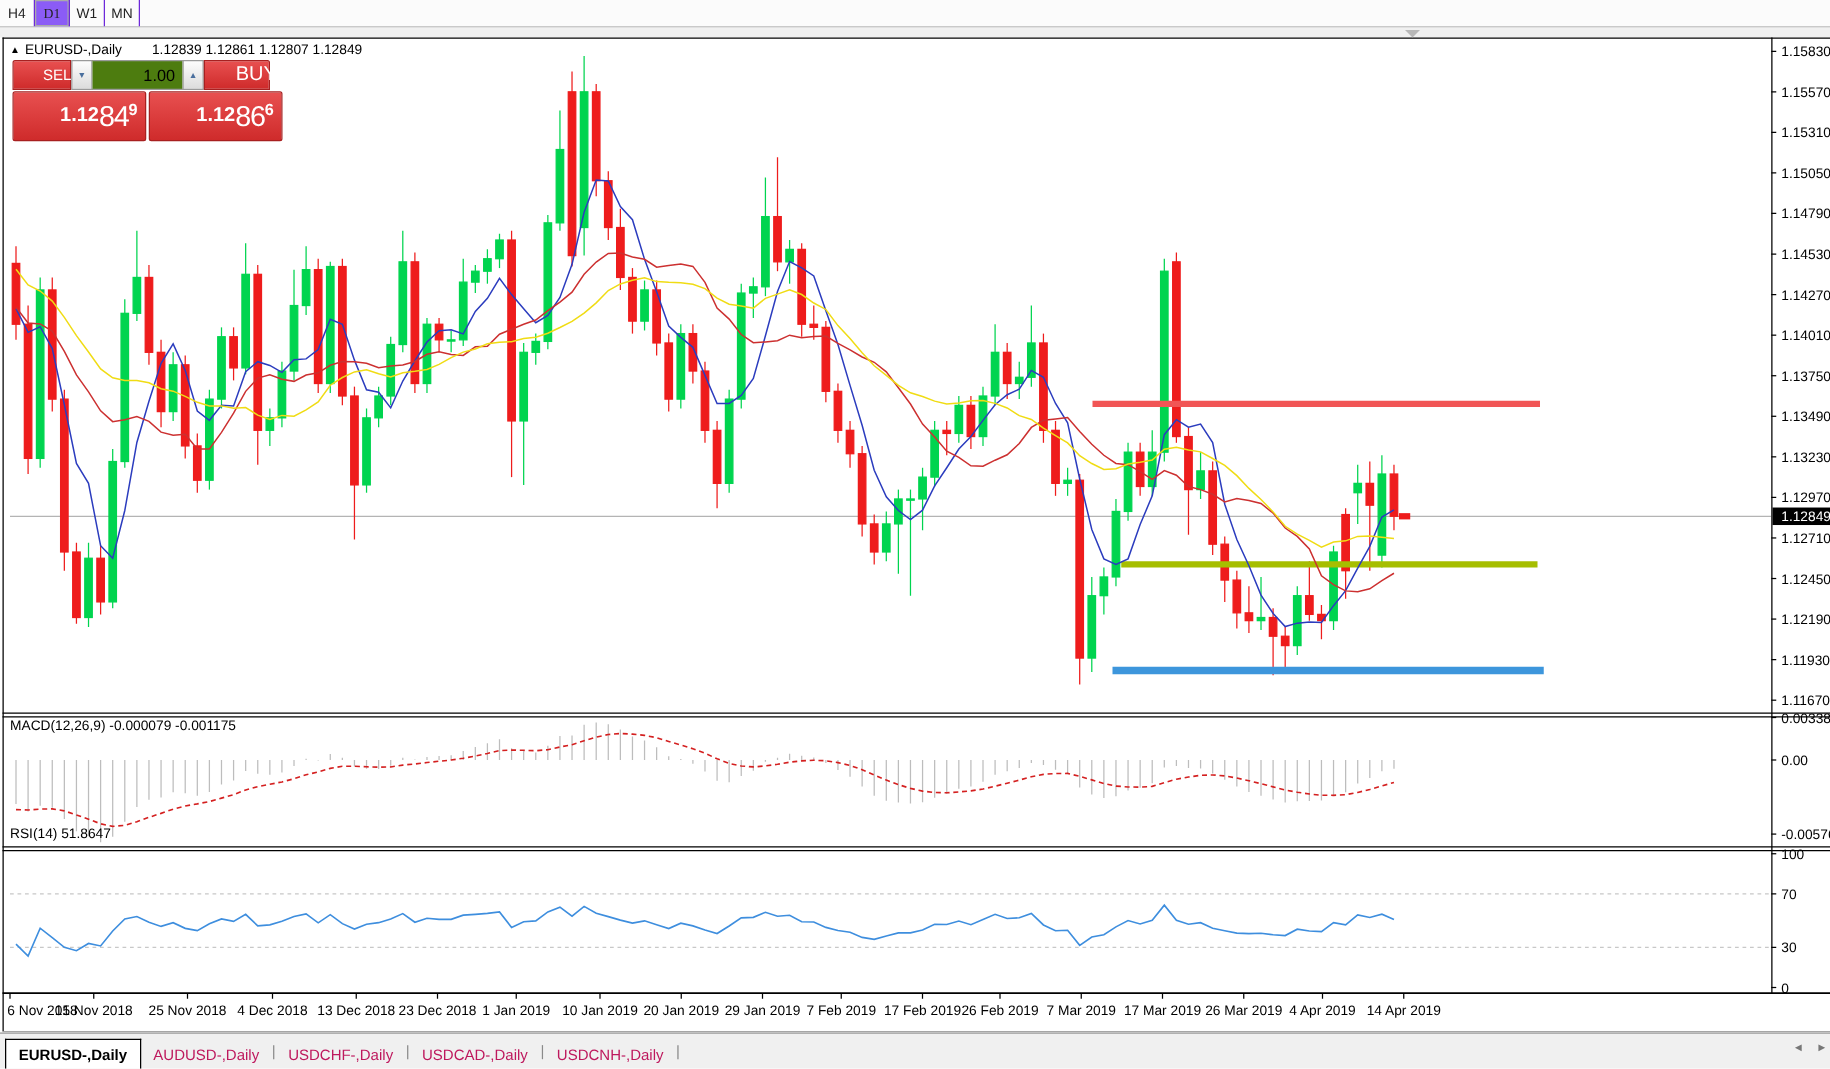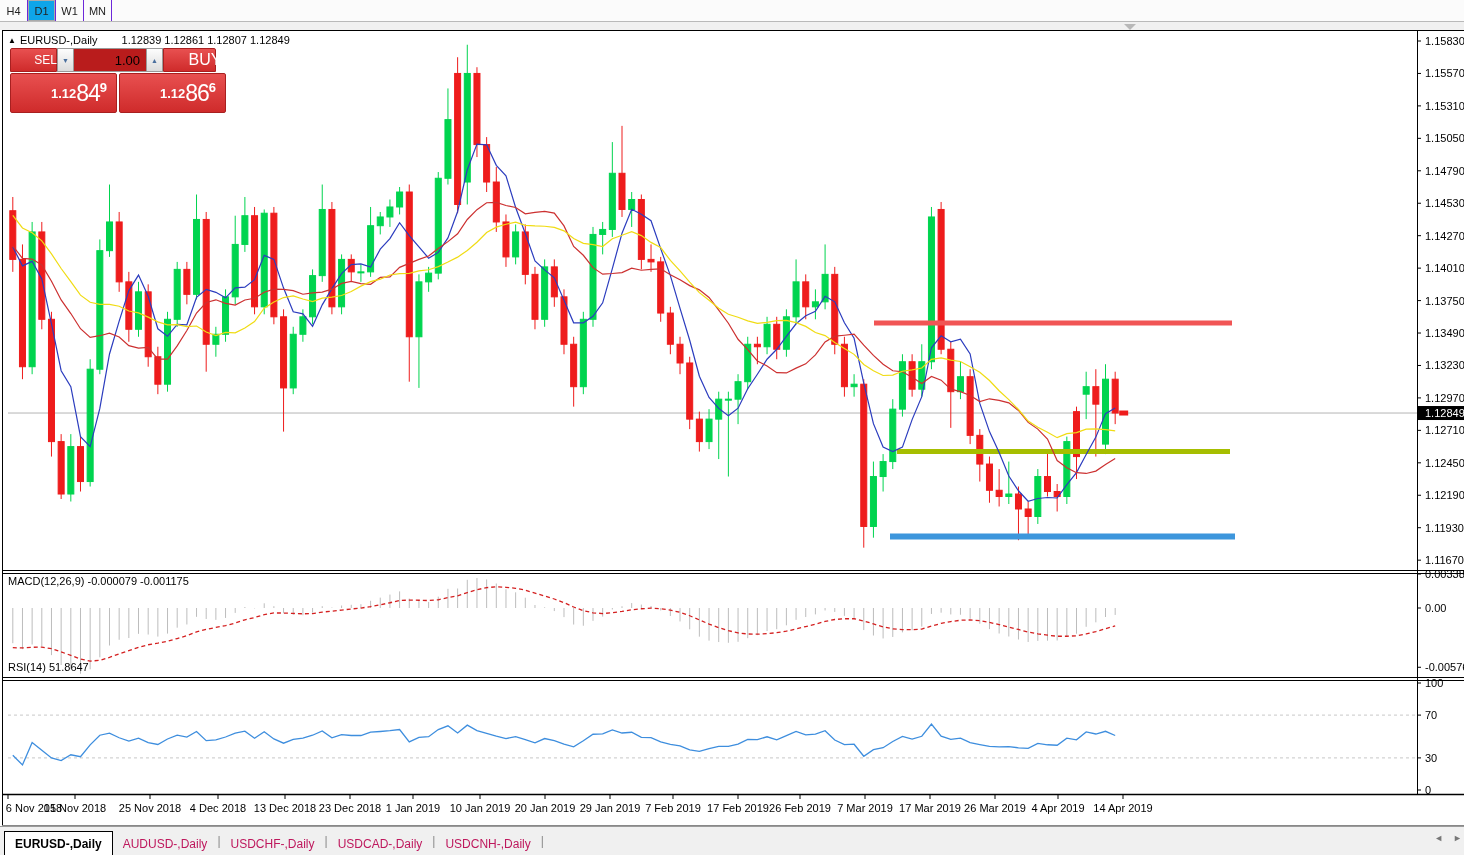--- a/index.html
+++ b/index.html
@@ -5,21 +5,21 @@
   * { margin:0; padding:0; box-sizing:border-box; }
   html,body { width:1464px; height:855px; overflow:hidden; background:#fff;
     font-family:"Liberation Sans", sans-serif; }
   #app { position:relative; width:1464px; height:855px; background:#fff; }
 
   
   .toolbar { position:absolute; left:0; top:0; width:1464px; height:22px;
     background:#fbfbfb; border-bottom:1px solid #b9b9b9; display:flex; align-items:stretch; }
   .tf-btn { width:28px; display:flex; align-items:center; justify-content:center;
     font-size:11px; color:#222; border-right:1px solid #6d28d9; cursor:default; }
-  .tf-btn.active { background:#0ea5e9; box-shadow:inset 0 0 0 1px #aaa; }
+  .tf-btn.active { background:#8b5cf6; box-shadow:inset 0 0 0 1px #aaa;font-family:Liberation Serif, serif; }
 
   
   .chart-region { position:absolute; left:0; top:22px; width:1464px; height:804px; }
   svg { position:absolute; left:0; top:0; }
   text { font-family:"Liberation Sans", sans-serif; }
 
   .chart-title { position:absolute; left:8px; top:12px; font-size:11px; color:#000;
     white-space:nowrap; }
   .chart-title .tri { font-size:8px; vertical-align:1px; margin-right:4px; }
   .chart-title .ohlc { margin-left:24px; }
@@ -28,27 +28,27 @@
 
   
   .trade-panel { position:absolute; left:10px; top:26px; width:216px; }
   .tp-row1 { display:flex; height:24px; }
   .btn-red { background:linear-gradient(#e85050,#cf2b2b); border:1px solid #a82020;
     color:#fff; display:flex; align-items:center; justify-content:center;padding-left:31px; }
   .sell-btn { width:47px; font-size:12px; border-radius:2px 0 0 0; }
   .buy-btn  { width:53px; font-size:16px; border-radius:0 2px 0 0; }
   .spin-btn { width:17px; background:linear-gradient(#fdfdfd,#dcdcdc); border:1px solid #9a9a9a;
     display:flex; align-items:center; justify-content:center; font-size:7px; color:#4a6f9e; }
-  .vol-field { width:72px; background:#b91c1c; border:1px solid #9a9a9a; border-left:none; border-right:none;
+  .vol-field { width:72px; background:#4d7c0f; border:1px solid #9a9a9a; border-left:none; border-right:none;
     font-size:13px; color:#000; display:flex; align-items:center; justify-content:flex-end; padding-right:6px;padding-left:33px; }
   .tp-row2 { display:flex; height:40px; margin-top:1px; }
   .price-big { flex:1; display:flex; align-items:center; justify-content:center;
     border-radius:2px; }
   .price-big + .price-big { margin-left:2px; }
-  .pb-prefix { font-size:13px; font-weight:bold; margin-top:0; }
+  .pb-prefix { font-size:16px; font-weight:bold; margin-top:0; }
   .pb-main { font-size:23px; letter-spacing:-1px; }
   .pb-sup { font-size:13px; font-weight:bold; margin-top:-12px; }
 
   
   .tabbar { position:absolute; left:0; top:826px; width:1464px; height:29px;
     background:#f0f0f0; border-top:1px solid #9a9a9a; display:flex; align-items:flex-end; }
   .tabs { display:flex; align-items:flex-end; height:100%; padding-left:4px; }
   .tab { height:22px; display:flex; align-items:center; padding:0 10px; font-size:12px;
     color:#be185d; position:relative; }
   .tab.active { background:#fff; border:1px solid #000; border-bottom:none; height:24px;

